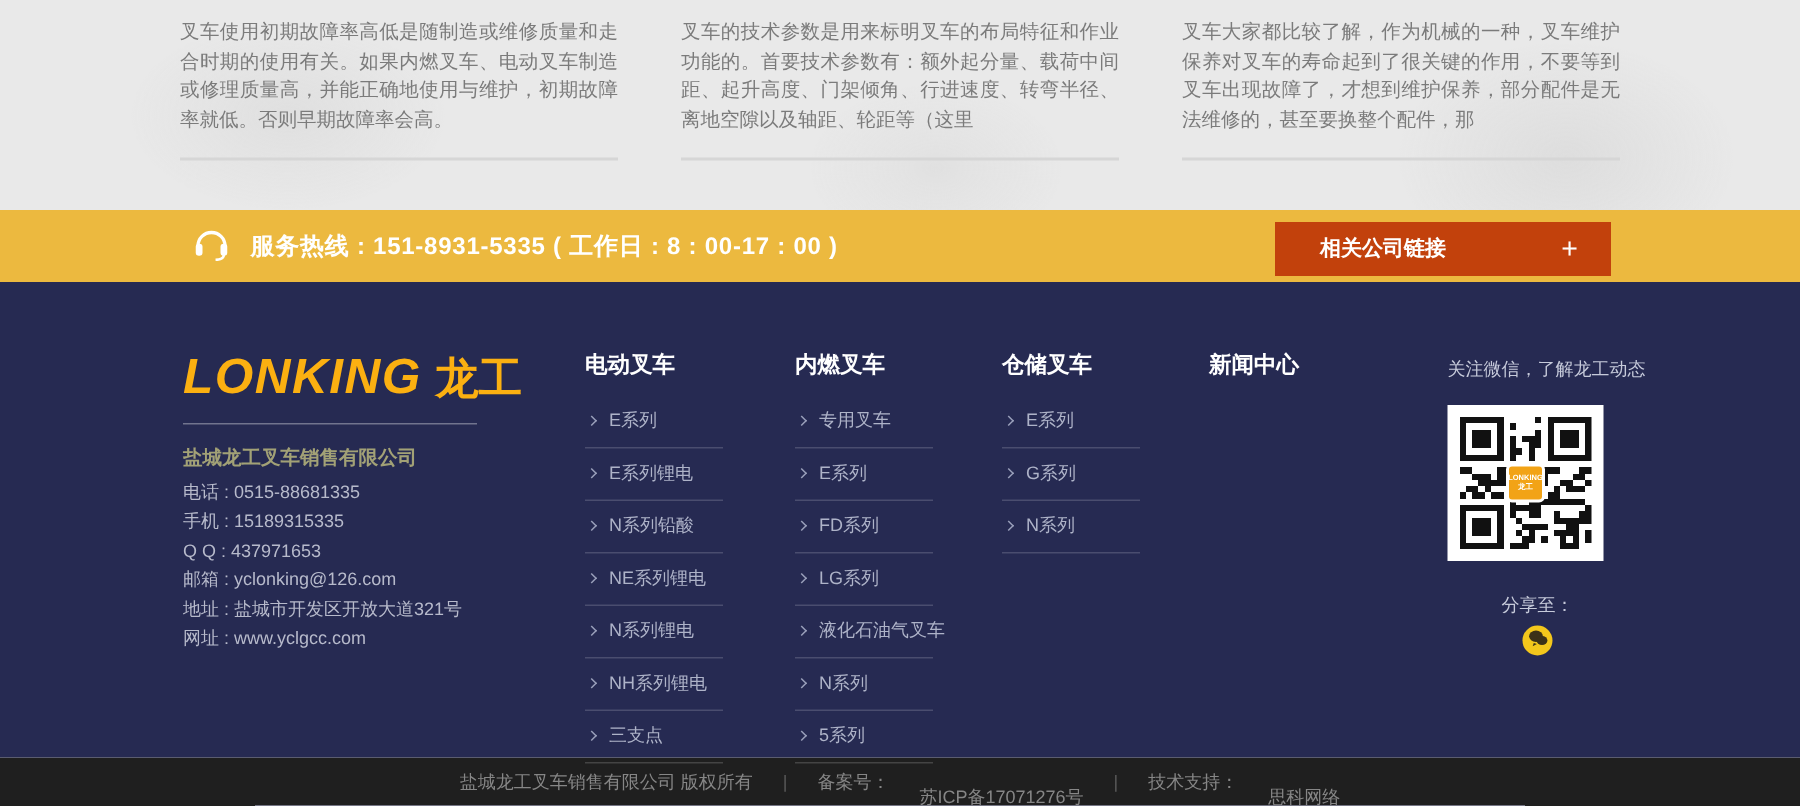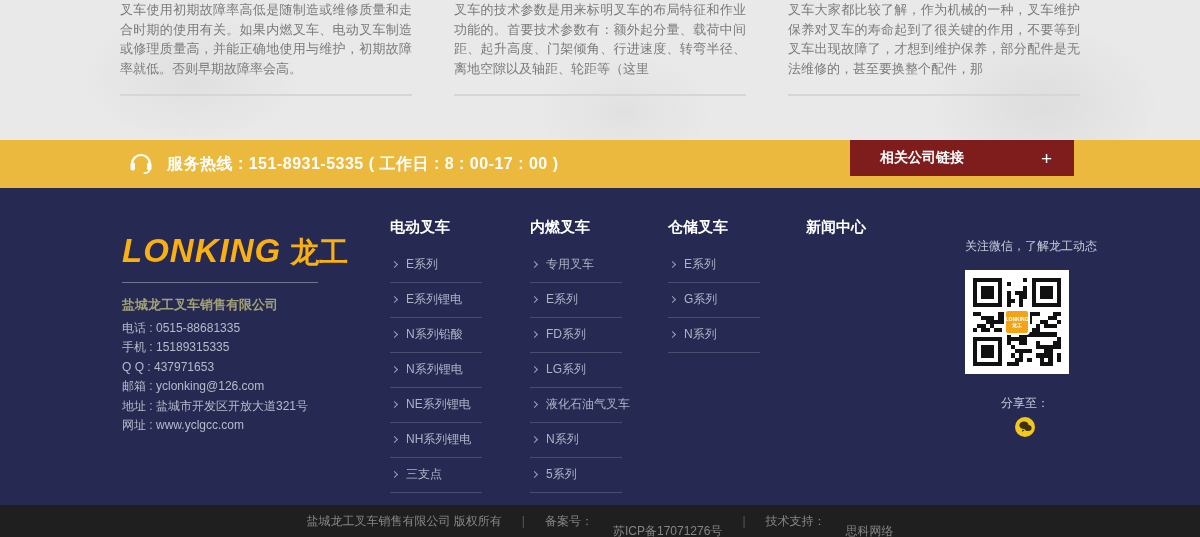--- a/index.html
+++ b/index.html
@@ -7,50 +7,50 @@
     font-family:"Liberation Sans","DejaVu Sans",sans-serif; }
 
   
   .articles { height:140px; background:#e9e9e9; position:relative; overflow:hidden; }
   .articles::before { content:""; position:absolute; inset:0; opacity:.9;
     background:
       radial-gradient(ellipse 150px 90px at 16% 55%, #dedede 0%, rgba(222,222,222,0) 70%),
       radial-gradient(ellipse 120px 80px at 52% 80%, #e0e0e0 0%, rgba(224,224,224,0) 70%),
       radial-gradient(ellipse 160px 110px at 87% 75%, #dcdcdc 0%, rgba(220,220,220,0) 70%);
   }
-  .articles-inner { position:relative; width:960px; margin:0 auto; padding-top:0;
+  .articles-inner { position:relative; width:960px; margin:0 auto; padding-top:11px;
     display:flex; justify-content:space-between; }
   .article { width:292px; }
   .article p { font-size:13px; line-height:19.5px; color:#7b7b7b; text-align:justify; }
   .article-divider { margin-top:16px; border-top:2px solid #d6d6d6; }
 
   
   .hotline-bar { height:48px; background:#ecb93f; position:relative; }
   .hotline { position:absolute; left:128px; top:0; bottom:0; display:flex; align-items:center; gap:13px; }
   .hotline-text { color:#fff; font-size:16px; font-weight:bold; letter-spacing:.5px; }
-  .related { position:absolute; left:850px; top:0; width:224px; height:36px; background:#7f1d1d;
+  .related { position:absolute; left:850px; top:8px; width:224px; height:36px; background:#c2410c;
     color:#fff; display:flex; align-items:center; justify-content:space-between;
     padding:0 22px 0 30px; cursor:pointer; }
   .related-label { font-size:14px; font-weight:bold; }
   .related-plus { font-size:19px; font-weight:400; line-height:1; }
 
   
   .footer-main { height:317px; background:#262a52; position:relative; }
   .container { width:960px; margin:0 auto; position:relative; height:100%; }
 
   .company-block { position:absolute; left:2px; top:44px; width:250px; }
   .logo { color:#fbb011; font-weight:bold; font-style:italic; white-space:nowrap; cursor:pointer; }
   .logo-latin { font-size:33px; letter-spacing:1px; }
   .logo-cn { font-size:29px; margin-left:9px; font-style:normal; font-weight:bold; }
   .logo-divider { margin-top:9px; width:196px; border-top:1px solid rgba(255,255,255,.35); }
   .company-name { margin-top:13px; font-size:13px; font-weight:bold; color:#a2a176; }
   .contact-list { list-style:none; margin-top:5px; }
   .contact-list li { font-size:12px; color:#b7bacb; margin-top:7.5px; line-height:12px; }
 
-  .link-col { position:absolute; top:30px; width:92px; }
+  .link-col { position:absolute; top:46px; width:92px; }
   .col-0 { left:270px; } .col-1 { left:410px; } .col-2 { left:548px; } .col-3 { left:686px; }
   .link-col h3 { font-size:15px; color:#ffffff; font-weight:bold; margin-bottom:17px; }
   .link-col ul { list-style:none; }
   .link-col li { display:flex; align-items:center; gap:9px; font-size:12px; color:#aeb3c8;
     padding:2px 0 9px 2px; border-bottom:1px solid rgba(255,255,255,.17); margin-bottom:6px;
     cursor:pointer; white-space:nowrap; }
   .chev { width:5px; height:5px; border-top:1px solid #9aa0bb; border-right:1px solid #9aa0bb;
     transform:rotate(45deg); flex:none; }
 
   .qr-block { position:absolute; left:845px; top:50px; width:120px; }
@@ -138,25 +138,25 @@
         <li>
             <span class="chev"></span>
             <span>E系列锂电</span>
           </li>
         <li>
             <span class="chev"></span>
             <span>N系列铅酸</span>
           </li>
         <li>
             <span class="chev"></span>
+            <span>NE系列锂电</span>
+          </li>
+        <li>
+            <span class="chev"></span>
             <span>N系列锂电</span>
-          </li>
-        <li>
-            <span class="chev"></span>
-            <span>NE系列锂电</span>
           </li>
         <li>
             <span class="chev"></span>
             <span>NH系列锂电</span>
           </li>
         <li>
             <span class="chev"></span>
             <span>三支点</span>
           </li>
       </ul>

